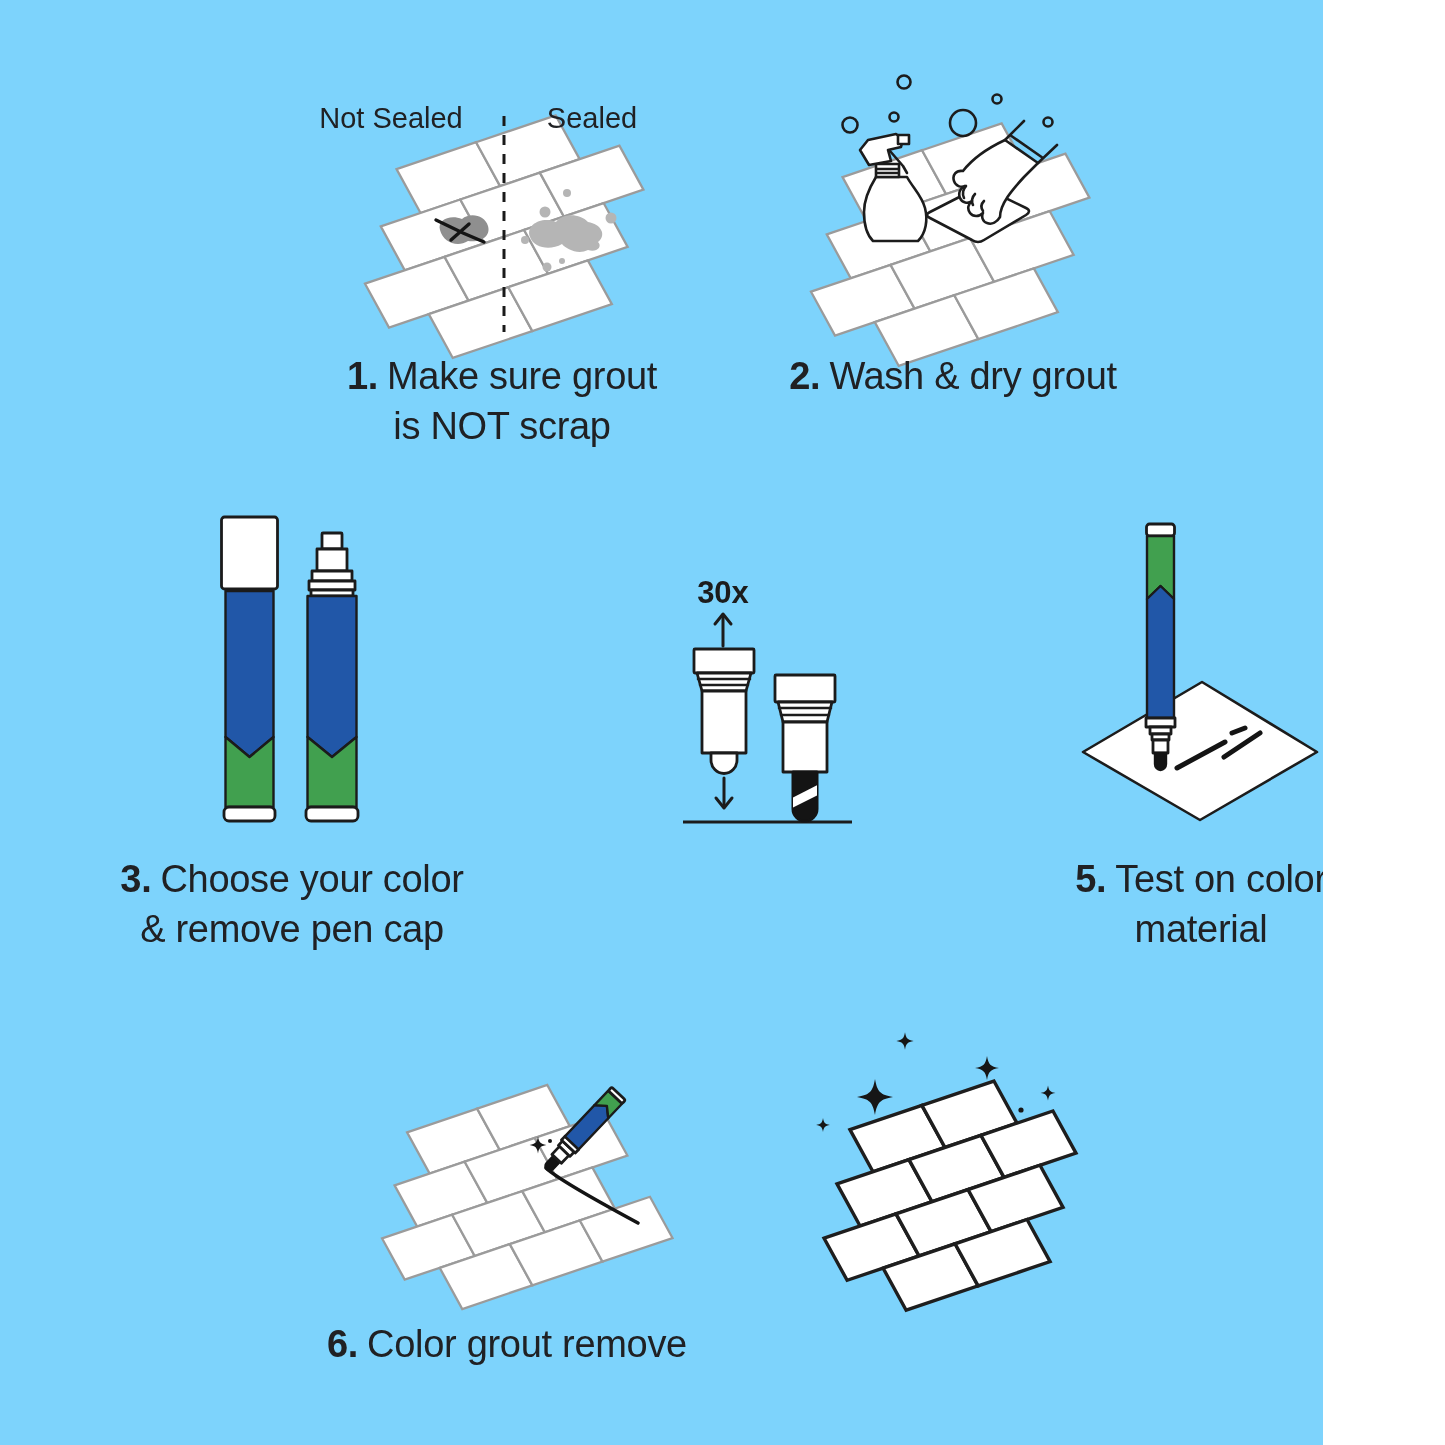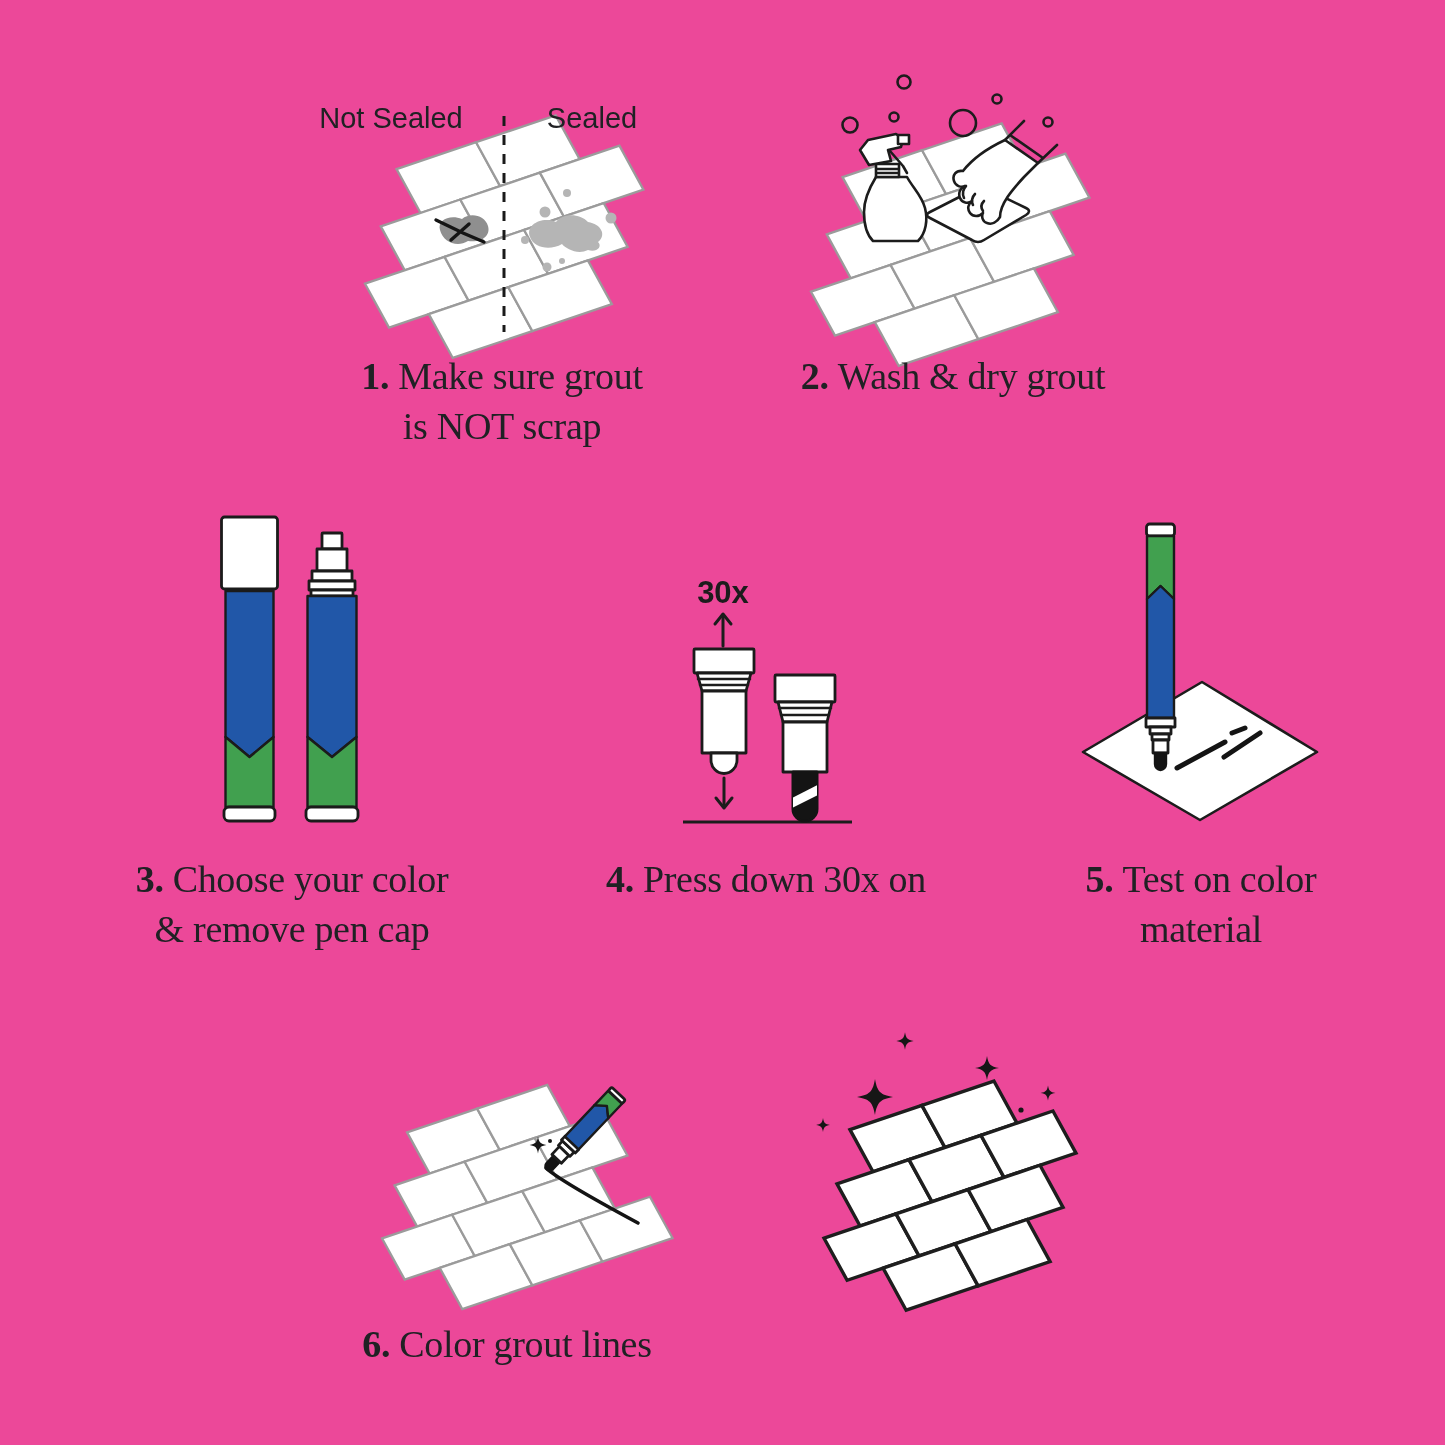--- a/index.html
+++ b/index.html
@@ -1,20 +1,20 @@
 <!DOCTYPE html>
 <html><head>
 <meta charset="utf-8">
 <style>
   html,body{margin:0;padding:0;background:#fff;}
-  .canvas{position:relative;width:1445px;height:1445px;background:#ec4899;overflow:hidden;
+  .canvas{position:relative;width:1323px;height:1445px;background:#7dd3fc;overflow:hidden;
           font-family:"Liberation Sans",sans-serif;}
   .art{position:absolute;left:0;top:0;}
   .caption{position:absolute;width:520px;text-align:center;font-size:38px;line-height:50px;
-           color:#202124;letter-spacing:-0.3px;font-family:Liberation Serif, serif;}
+           color:#202124;letter-spacing:-0.3px;}
   .caption b{font-weight:700;margin-right:9px;}
   .cap-line{white-space:nowrap;}
   
   text{font-family:"Liberation Sans",sans-serif;}
   .label{font-size:29px;fill:#202124;text-anchor:middle;}
   .press{font-size:31px;font-weight:700;fill:#1c1c1c;text-anchor:middle;}
   .tiles-gray rect{fill:#ffffff;stroke:#9b9b9b;stroke-width:2.3;}
   .tiles-dark rect{fill:#ffffff;stroke:#1e1e1e;stroke-width:3.4;}
   .ln{stroke:#1c1c1c;stroke-width:2.6;fill:none;stroke-linecap:round;stroke-linejoin:round;}
   .ln-w{stroke:#1c1c1c;stroke-width:2.6;fill:#ffffff;stroke-linecap:round;stroke-linejoin:round;}
@@ -240,26 +240,25 @@
   <div class="caption" style="left:693px;top:351px;text-align:center;">
     <div class="cap-line"><b>2.</b><span>Wash &amp; dry grout</span></div>
   </div>
 
   <div class="caption" style="left:32px;top:854px;">
     <div class="cap-line"><b>3.</b><span>Choose your color</span></div>
     <div class="cap-line">&amp; remove pen cap</div>
   </div>
 
   <div class="caption" style="left:506px;top:854px;">
-    <div class="cap-line"><b>4.</b><span>Press down 30x on</span></div>
   </div>
 
   <div class="caption" style="left:941px;top:854px;">
     <div class="cap-line"><b>5.</b><span>Test on color</span></div>
     <div class="cap-line">material</div>
   </div>
 
   <div class="caption" style="left:247px;top:1319px;">
-    <div class="cap-line"><b>6.</b><span>Color grout lines</span></div>
+    <div class="cap-line"><b>6.</b><span>Color grout remove</span></div>
   </div>
 
 
 </div>
 
 </body></html>

